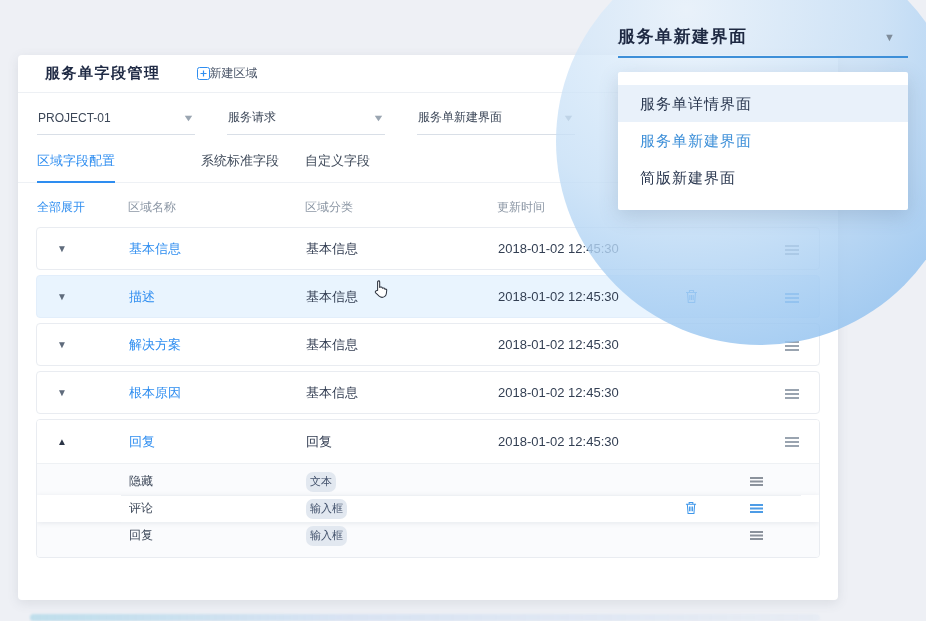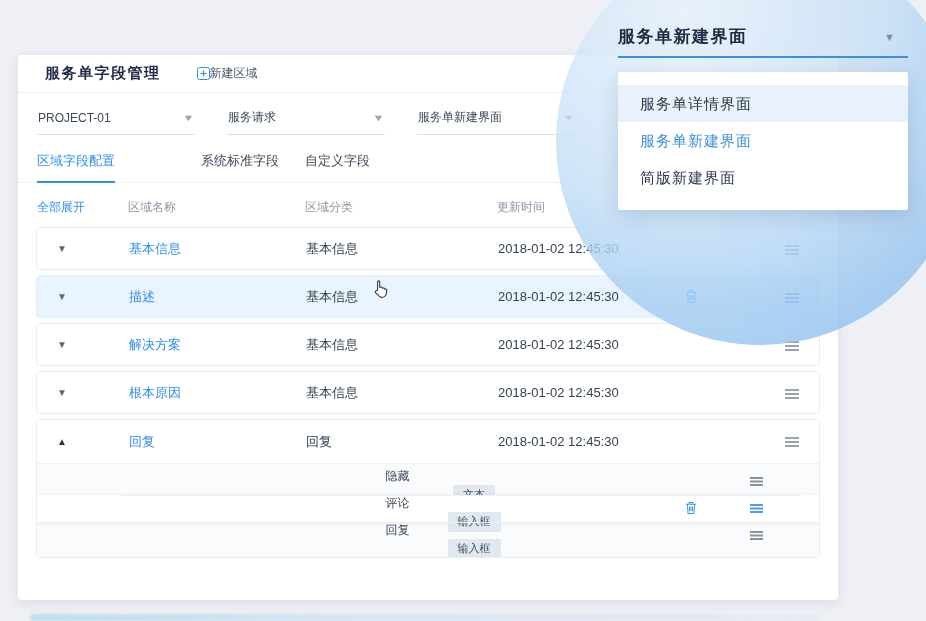--- a/index.html
+++ b/index.html
@@ -64,28 +64,28 @@
   .c-time { font-size:13px; color:#333f53; }
   .i-trash { position:absolute; left:648px; top:13px; }
   .i-menu  { position:absolute; right:20px; top:17px; }
 
   
   .group { margin:0 18px; border:1px solid #e9ecf1; border-radius:4px; overflow:hidden; }
   .group .row { margin:0; border:none; border-radius:0; }
   .sub-list { background:#fafbfd; border-top:1px solid #eef1f4; padding:4px 0 8px; }
   .sub-row {
     position:relative; height:27px; display:flex; align-items:center;
-    padding-left:92px; cursor:pointer;flex-direction:column;
+    padding-left:92px; cursor:pointer;
   }
   .sub-row .divider-line { position:absolute; left:84px; right:18px; top:0; border-top:1px solid #eef1f4; }
   .sub-row.hovered { background:#ffffff; box-shadow:0 1px 5px rgba(40,60,90,.10); }
   .sub-label { width:177px; font-size:12px; color:#3c4758; }
   .badge {
     font-size:11px; color:#42516b; background:#e2e8f0;
-    padding:2px 10px 3px; border-radius:2px;
+    padding:2px 4px 3px; border-radius:7px;
   }
   .sub-row .i-menu { right:56px; top:9px; }
   .sub-row .i-trash { top:6px; }
 
   
   .bubble {
     position:absolute; left:556px; top:-63px; width:408px; height:408px;
     border-radius:50%;
     background:radial-gradient(circle at 32% 18%, rgba(231,242,252,.72) 0%, rgba(196,222,246,.78) 45%, rgba(150,196,240,.85) 82%);
     z-index:5; pointer-events:none;

